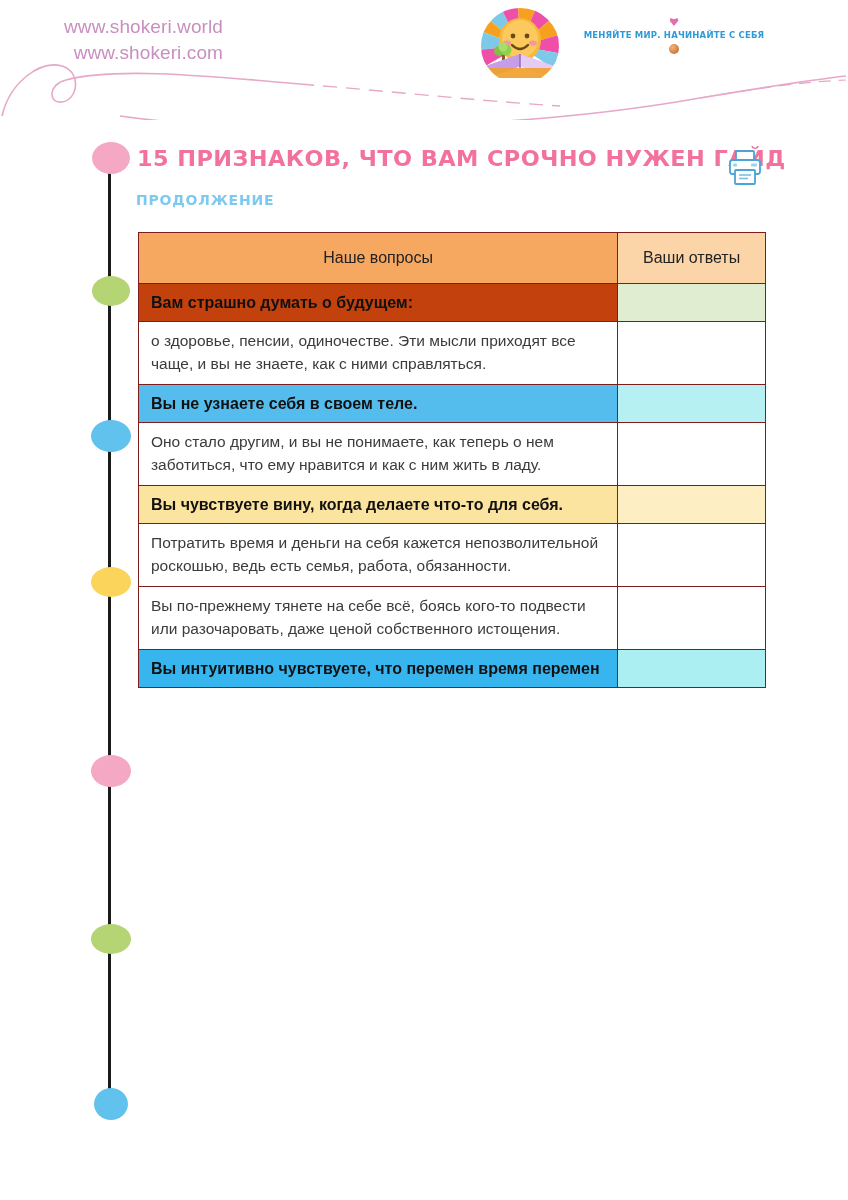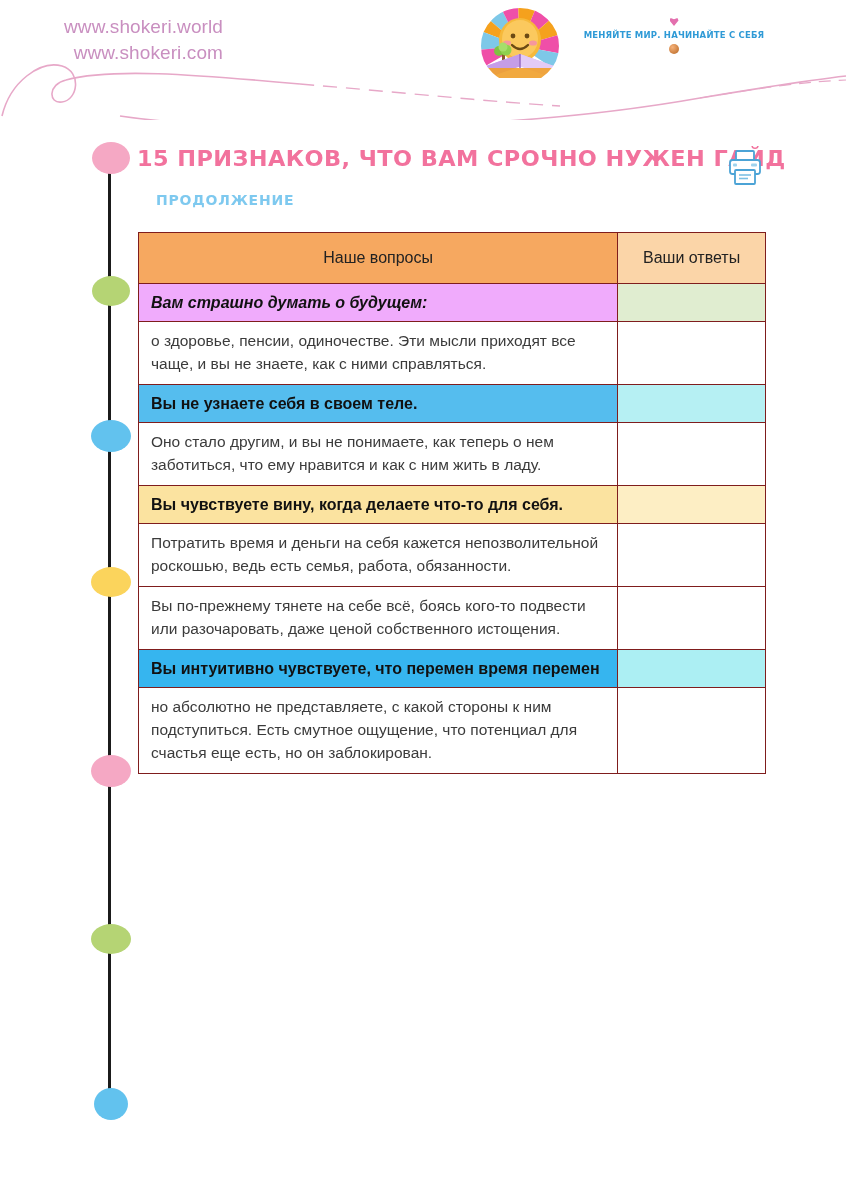--- a/index.html
+++ b/index.html
@@ -44,21 +44,21 @@
 
   
   .title{
     position:absolute;left:137px;top:146px;
     font-size:22px;font-weight:bold;color:#f2729d;
     letter-spacing:.4px;white-space:nowrap;
     font-family:"DejaVu Sans",sans-serif;
     transform:scaleX(1.02);transform-origin:left center;
   }
   .subtitle{
-    position:absolute;left:156px;top:192px;
+    position:absolute;left:136px;top:192px;
     font-size:14px;font-weight:bold;color:#7ec9ef;
     letter-spacing:.8px;white-space:nowrap;
     font-family:"DejaVu Sans",sans-serif;
   }
   .print-btn{position:absolute;left:724px;top:148px;width:42px;height:40px;}
 
   
   .table{position:absolute;left:138px;top:232px;width:628px;border-collapse:collapse;}
   .table td{
     border:1px solid #7f1d1d;
@@ -70,21 +70,21 @@
 
   .hdr-q{background:#f6a860;text-align:center;font-size:16px;color:#222;height:45px;}
   .hdr-a{background:#fbd5a8;text-align:center;font-size:16px;color:#222;height:45px;}
 
   .band{font-size:16px;font-weight:bold;color:#111;line-height:1.32;}
   .band.center{text-align:center;}
   .body-cell{font-size:15.5px;color:#3b3b3b;line-height:1.48;padding:10px 12px;}
   .blank{background:#ffffff;}
 
   
-  .c-green  {background:#f0abfc;font-style:italic;}  .a-green  {background:#e0edd0;}
+  .c-green  {background:#c2410c;}  .a-green  {background:#e0edd0;}
   .c-blue   {background:#55bdee;}  .a-blue   {background:#b6f0f3;}
   .c-yellow {background:#fbe3a0;}  .a-yellow {background:#fdeec4;}
   .c-purple {background:#b98ce8;}  .a-purple {background:#cfb4f0;}
   .c-blue2  {background:#36b5ef;}  .a-blue2  {background:#aceff3;}
 </style>
 </head>
 <body>
 
 <div class="header">
 
@@ -214,18 +214,14 @@
         <td class="a blank"></td>
       </tr>
       <tr>
         <td class="q body-cell blank"> Вы по-прежнему тянете на себе всё, боясь кого-то подвести или разочаровать, даже ценой собственного истощения.</td>
         <td class="a blank"></td>
       </tr>
       <tr>
         <td class="q band c-blue2">Вы интуитивно чувствуете, что перемен время перемен</td>
         <td class="a a-blue2"></td>
       </tr>
-      <tr>
-        <td class="q body-cell blank">но абсолютно не представляете, с какой стороны к ним подступиться. Есть смутное ощущение, что потенциал для счастья еще есть, но он заблокирован.</td>
-        <td class="a blank"></td>
-      </tr>
     </tbody>
 </table>
 
 </body></html>

